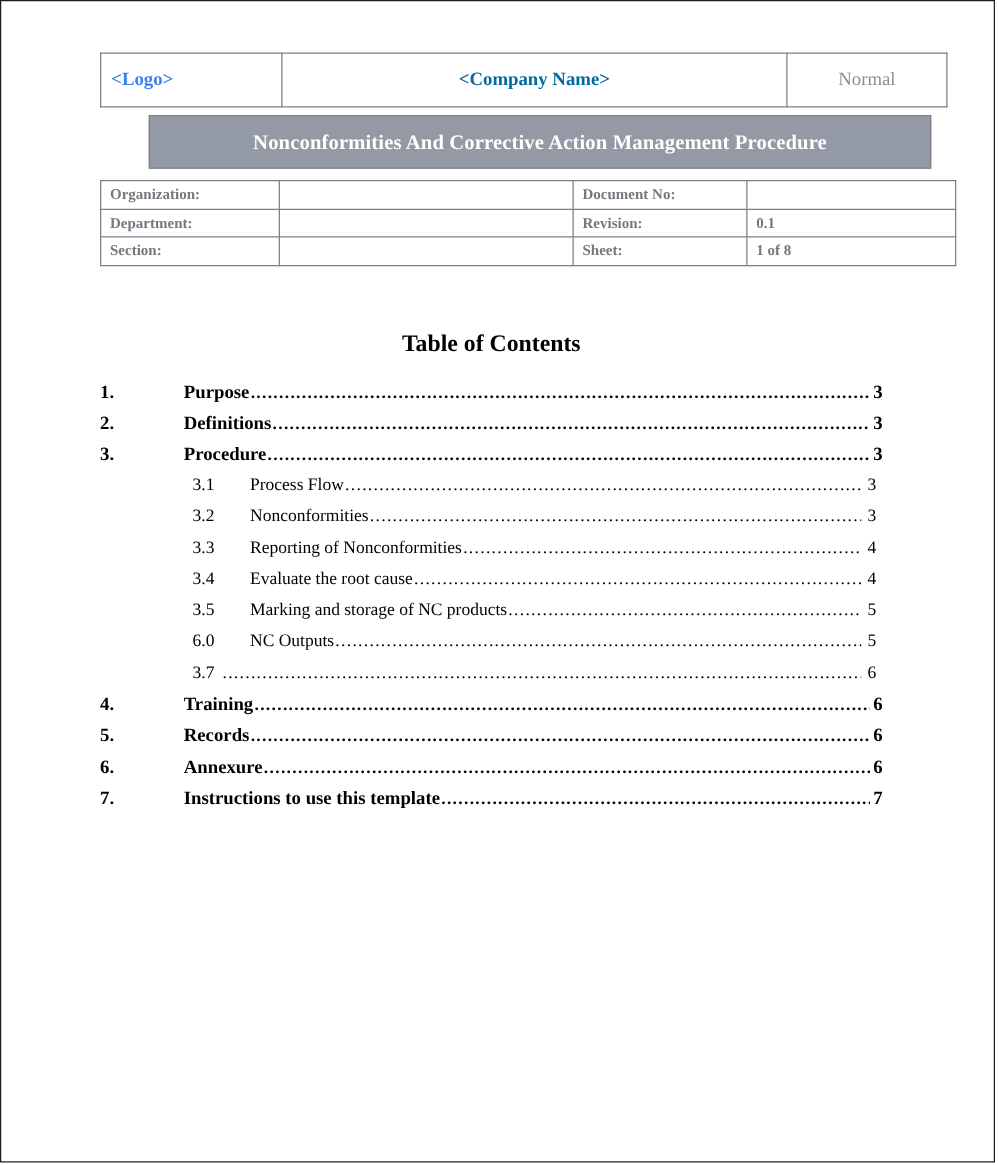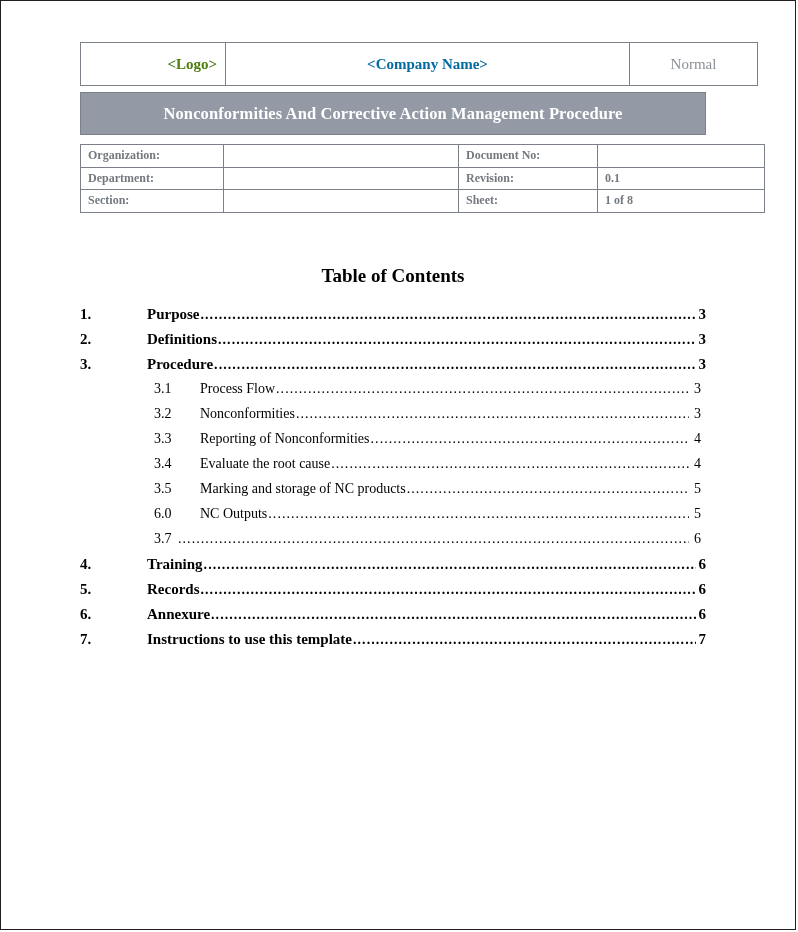--- a/index.html
+++ b/index.html
@@ -39,23 +39,23 @@
   }
   table.hdr td {
     border: 1px solid #7b8089;
     height: 42px;
     padding: 0 8px;
     vertical-align: middle;
     font-size: 15px;
   }
   td.logo-cell {
     width: 128px;
-    text-align: right;
-    font-weight: bold;
-    color: #4d7c0f;
+    text-align: left;
+    font-weight: bold;
+    color: #3b82f6;
     font-size: 15.5px;
   }
   td.company-cell {
     width: 387px;
     text-align: center;
     font-weight: bold;
     color: #0369a1;
     font-size: 15.5px;
   }
   td.normal-cell {
@@ -70,20 +70,21 @@
   .title-bar {
     width: 626px;
     height: 43px;
     margin-top: 6px;
     background: #939aa5;
     border: 1px solid #7b8089;
     box-sizing: border-box;
     display: flex;
     align-items: center;
     justify-content: center;
+    margin-left: 39px;
   }
   .title-bar .title-text {
     color: #ffffff;
     font-weight: bold;
     font-size: 16.5px;
     letter-spacing: 0.1px;
     text-align: center;
   }
 
   

